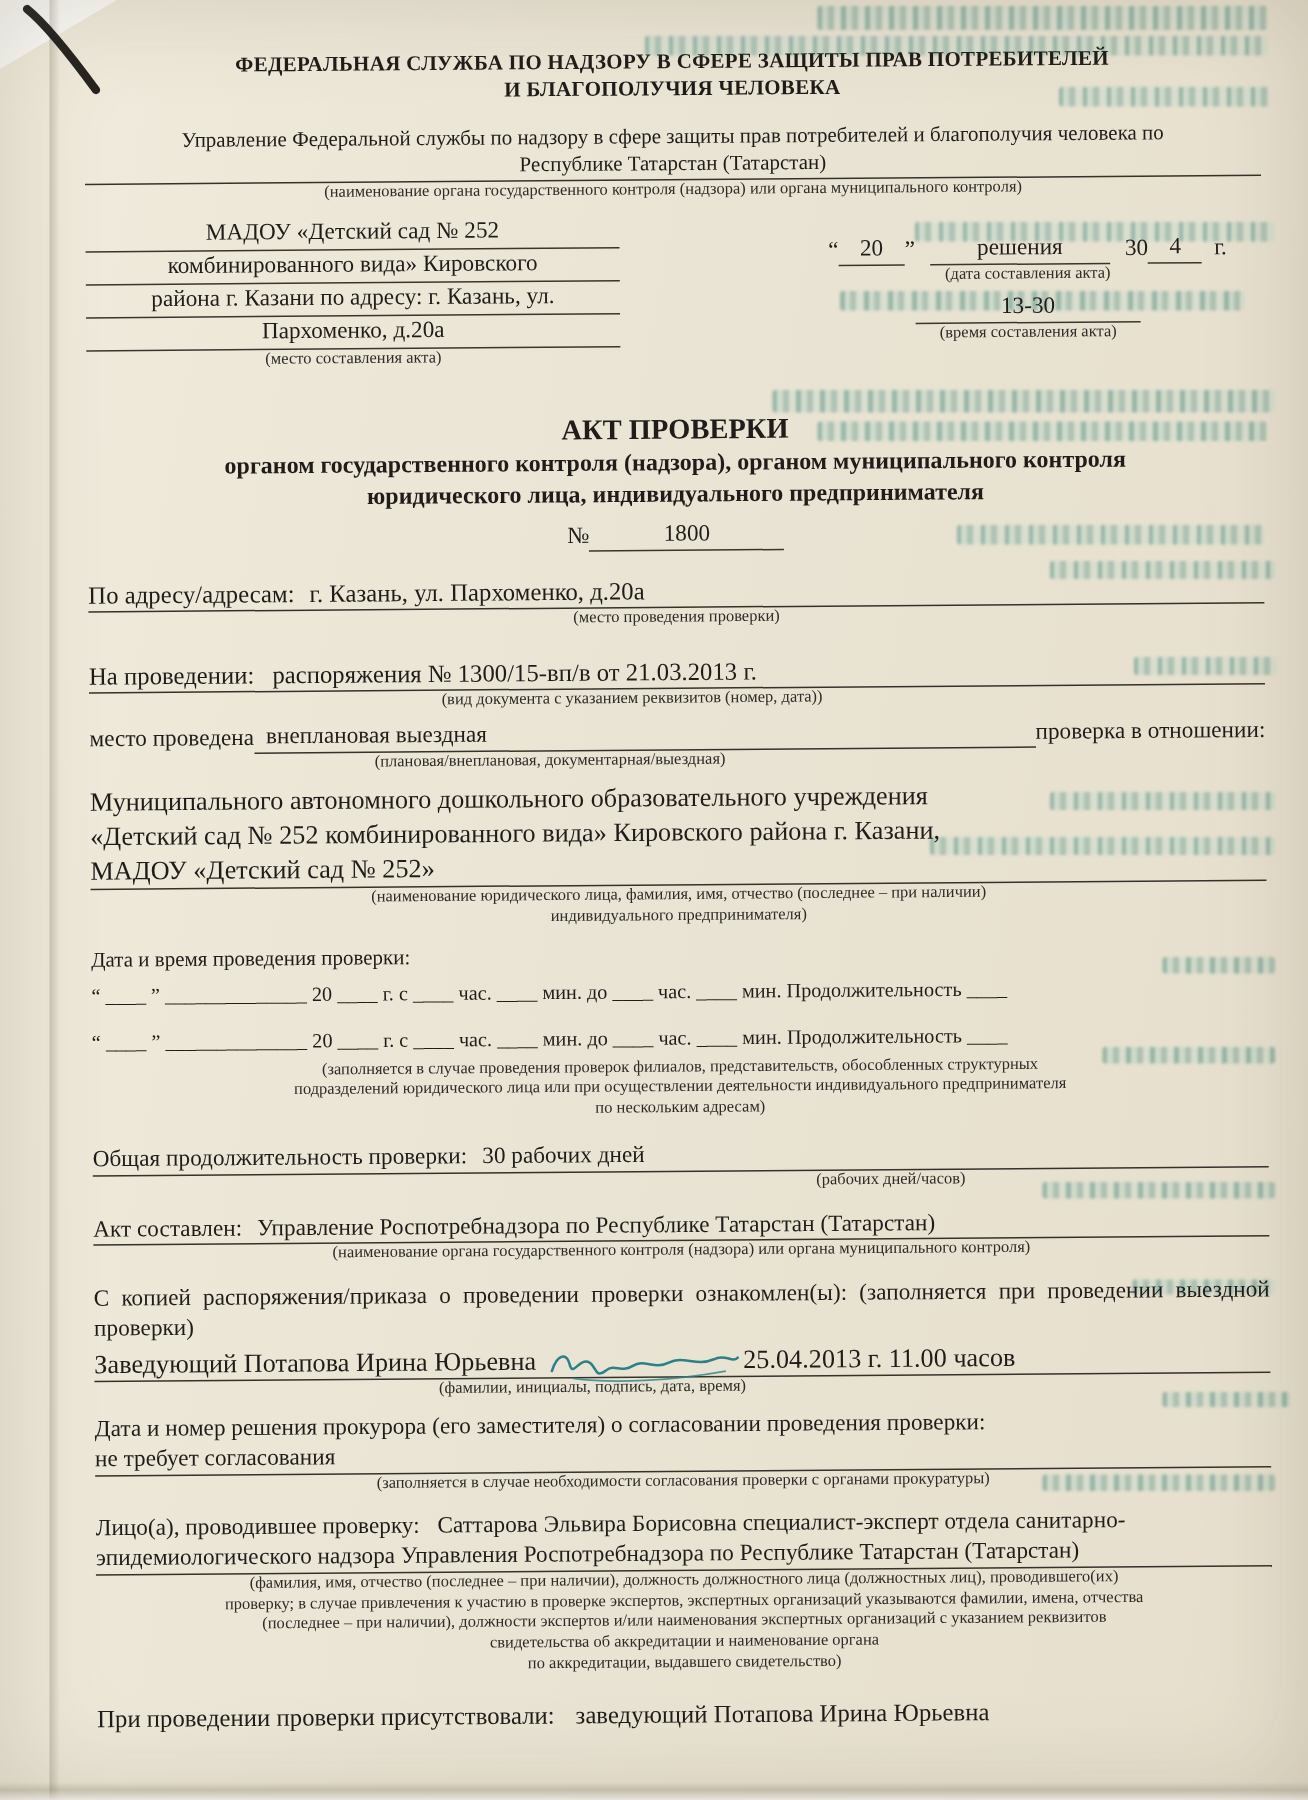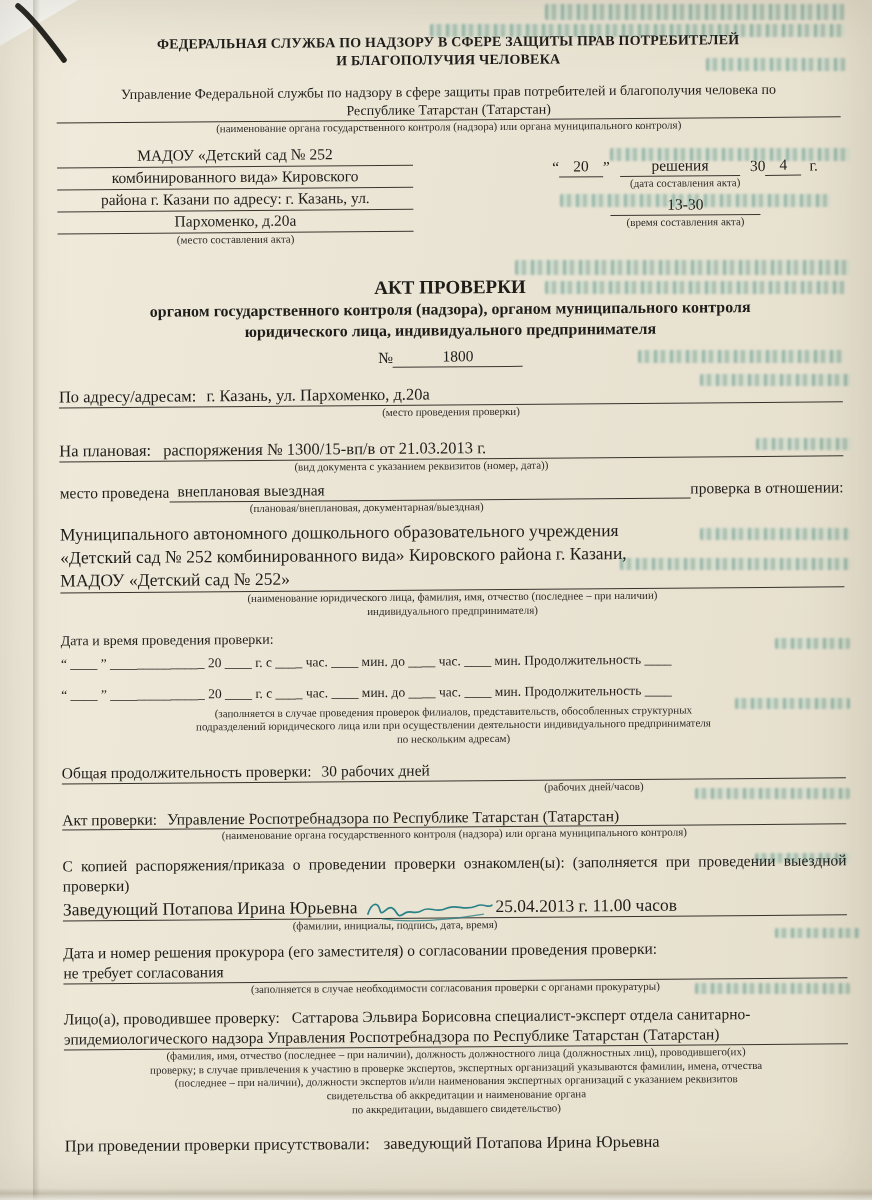--- a/index.html
+++ b/index.html
@@ -114,21 +114,21 @@
       <span class="dfill" style="width:130px;">1800</span>
     </div>
 
     <div class="row sz16 ulrow" style="margin-top:16px;">
       <span>По адресу/адресам:</span>
       <span style="padding-left:10px;">г. Казань, ул. Пархоменко, д.20а</span>
     </div>
     <div class="cap">(место проведения проверки)</div>
 
     <div class="row sz16 ulrow" style="margin-top:18px;">
-      <span>На плановая:</span>
+      <span>На проведении:</span>
       <span style="padding-left:12px;">распоряжения № 1300/15-вп/в от 21.03.2013 г.</span>
     </div>
     <div class="cap" style="padding-right:60px;">(вид документа с указанием реквизитов (номер, дата))</div>
 
     <div class="row sz15" style="margin-top:6px;">
       <span>место проведена</span>
       <span class="grow">внеплановая выездная</span>
       <span>проверка в отношении:</span>
     </div>
     <div class="cap" style="padding-right:170px;">(плановая/внеплановая, документарная/выездная)</div>
@@ -148,21 +148,21 @@
     <div class="cap">подразделений юридического лица или  при осуществлении деятельности индивидуального предпринимателя</div>
     <div class="cap">по нескольким адресам)</div>
 
     <div class="row sz15 ulrow" style="margin-top:14px;">
       <span>Общая продолжительность проверки:</span>
       <span style="padding-left:10px;">30 рабочих дней</span>
     </div>
     <div class="cap" style="padding-left:280px;">(рабочих дней/часов)</div>
 
     <div class="row sz15 ulrow" style="margin-top:12px;">
-      <span>Акт проверки:</span>
+      <span>Акт составлен:</span>
       <span style="padding-left:10px;">Управление Роспотребнадзора по Республике Татарстан (Татарстан)</span>
     </div>
     <div class="cap">(наименование органа государственного контроля (надзора) или органа муниципального контроля)</div>
 
     <p class="sz15 just" style="margin-top:12px;">
       <span>С копией распоряжения/приказа о проведении проверки ознакомлен(ы):</span>
       <span>(заполняется при проведении выездной проверки)</span>
     </p>
     <div class="row big ulrow" style="margin-top:2px;">
       <span>Заведующий Потапова Ирина Юрьевна</span>

